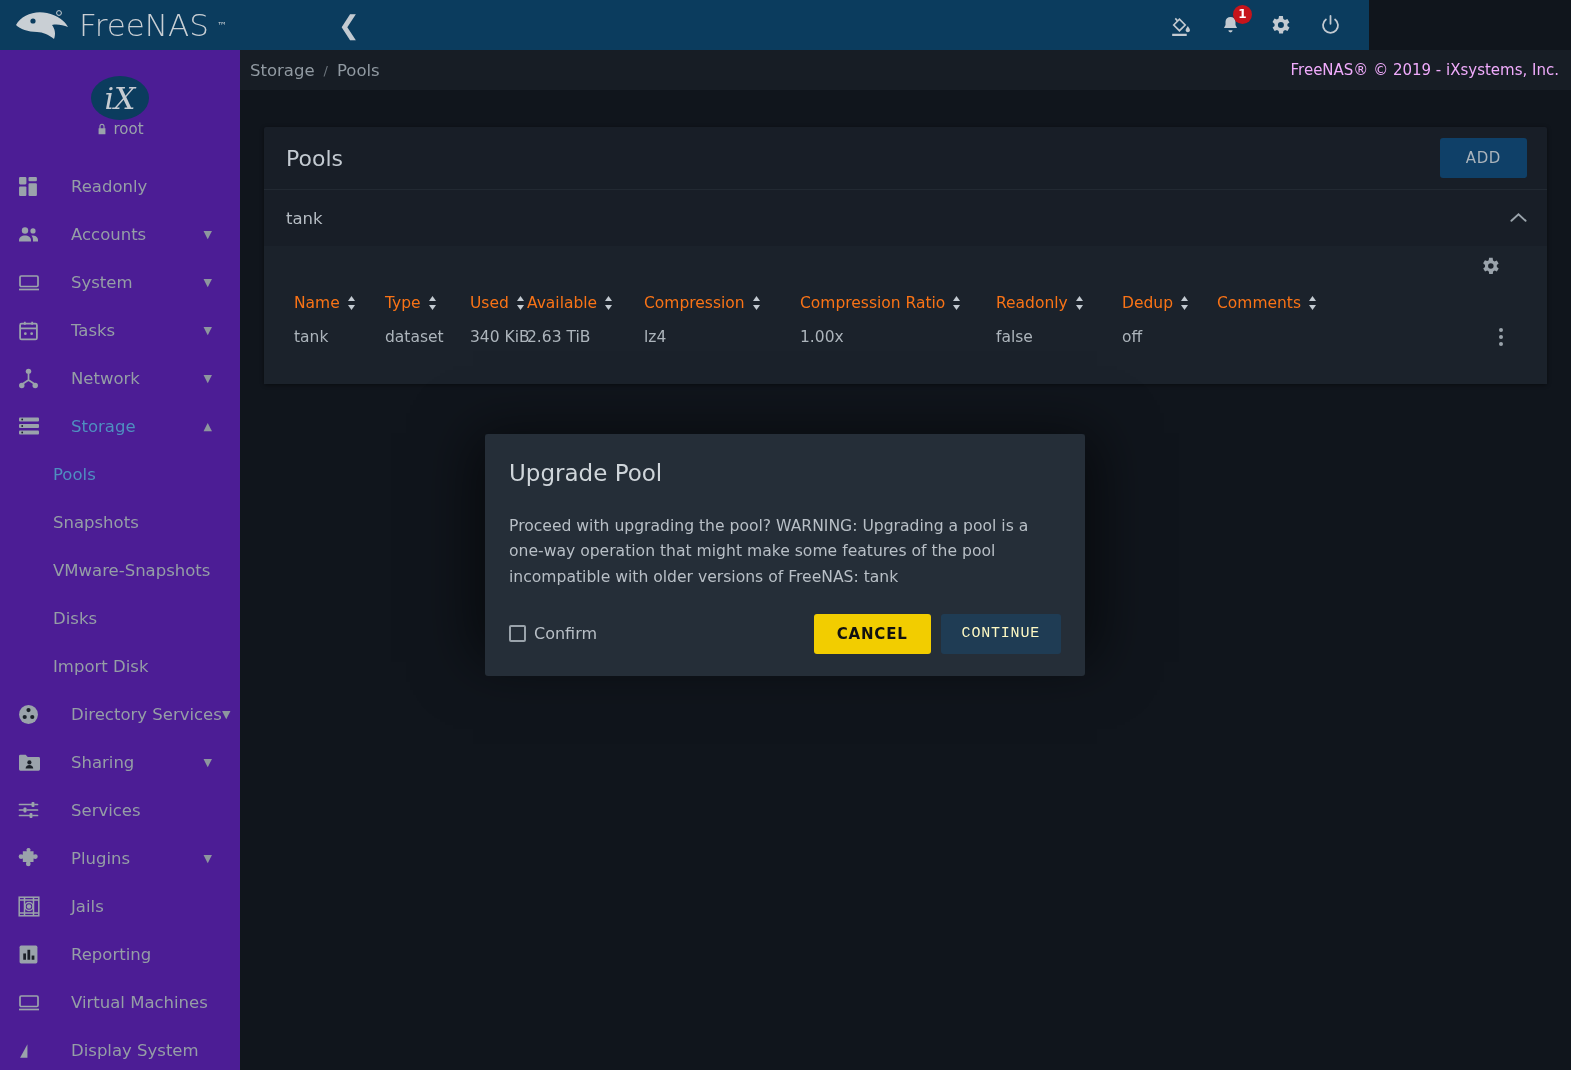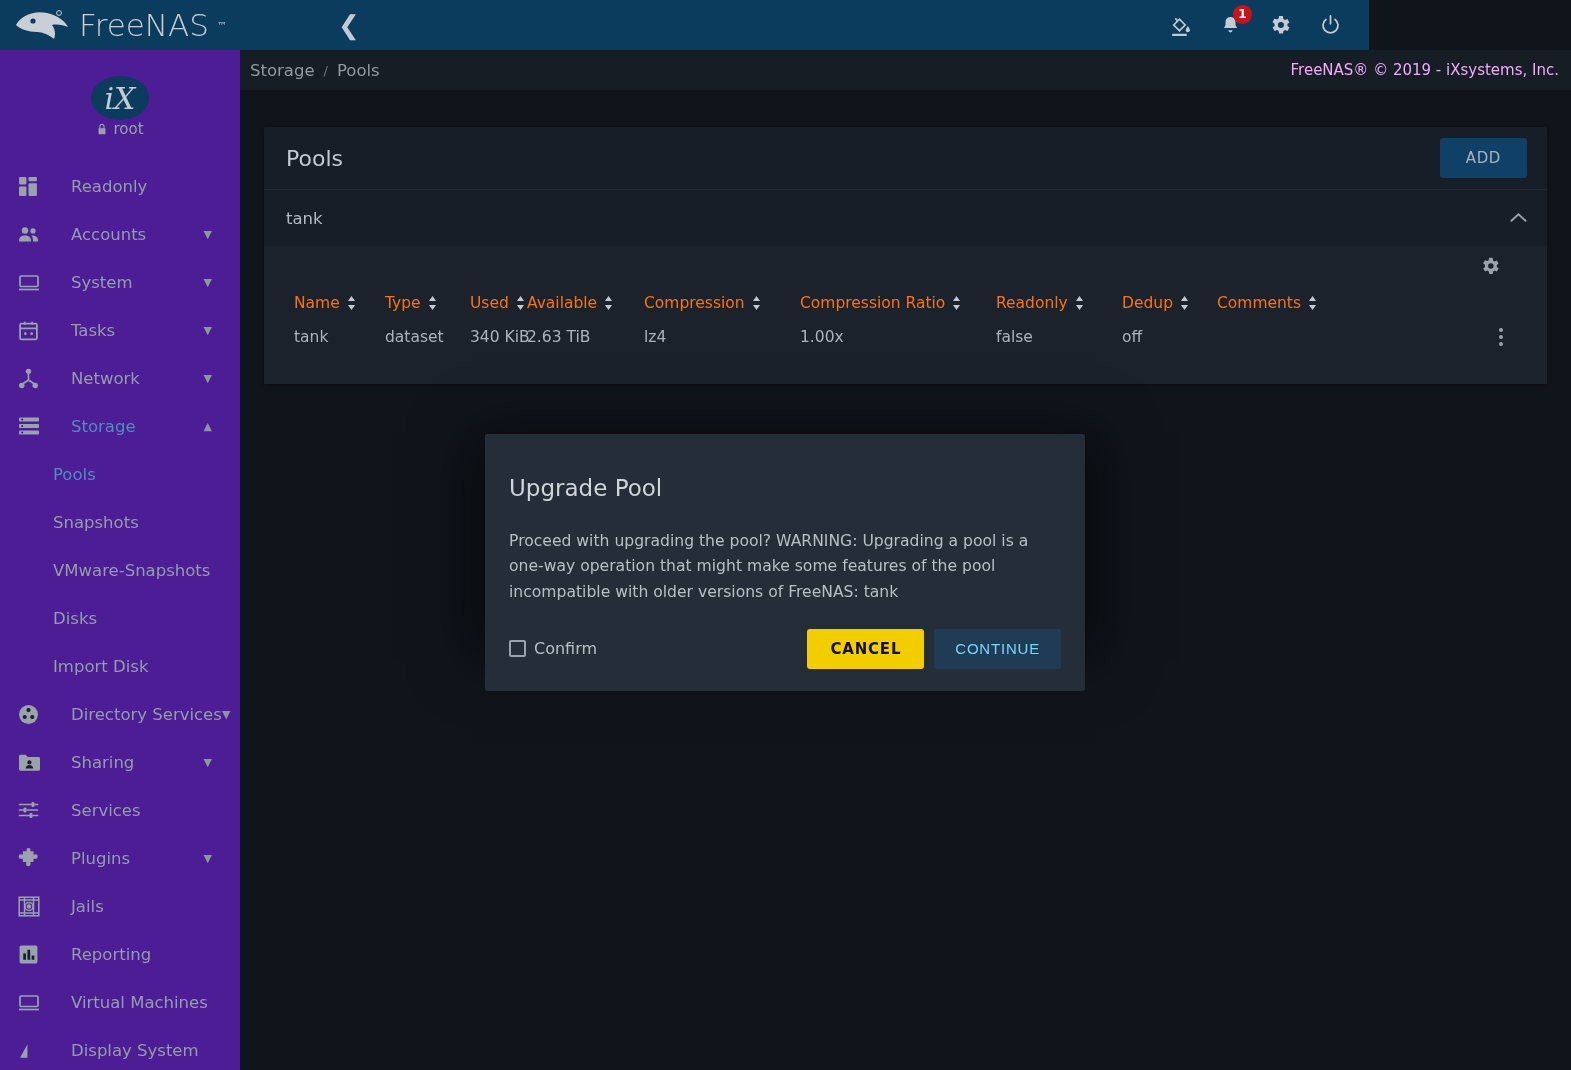--- a/index.html
+++ b/index.html
@@ -116,36 +116,36 @@
   .kebab { margin-left: auto; margin-right: 44px; display: flex; flex-direction: column; gap: 3px; cursor: pointer; }
   .kebab i { width: 4px; height: 4px; border-radius: 50%; background: #9aa3ab; display: block; }
 
   
   .modal-shadow {
     position: absolute; top: 434px; left: 485px; width: 600px; height: 205px;
     box-shadow: 0 11px 55px 12px rgba(0,0,0,0.55); pointer-events: none;
   }
   .modal {
     position: absolute; top: 434px; left: 485px; width: 600px;
-    background: #252e38; border-radius: 3px; padding: 41px 24px 22px;
+    background: #252e38; border-radius: 3px; padding: 26px 24px 22px;
   }
   .modal-title { font-size: 23px; color: #cfd5da; font-weight: 400; margin-bottom: 28px; }
   .modal-body { font-size: 15.6px; line-height: 1.62; color: #b8bfc6; }
   .modal-actions { display: flex; align-items: center; margin-top: 24px; }
   .confirm-wrap { display: flex; align-items: center; gap: 8px; cursor: pointer; }
   .cbox { width: 17px; height: 17px; border: 2px solid #9aa3ab; border-radius: 2px; display: block; }
   .confirm-label { font-size: 16px; color: #b8bfc6; }
   .btn-row { margin-left: auto; display: flex; gap: 10px; }
   .btn-cancel {
     background: #f2cd00; color: #111; border: none; font-size: 15px; letter-spacing: 0.8px;
     padding: 11px 23px; border-radius: 3px; cursor: pointer; font-weight: bold; font-family: inherit;
   }
   .btn-continue {
-    background: #1f3c54; color: #7dd3fc; border: none; font-size: 15px; letter-spacing: 0.8px;
-    padding: 11px 21px; border-radius: 3px; cursor: not-allowed; font-family: Liberation Sans, sans-serif;
+    background: #1f3c54; color: #fef9c3; border: none; font-size: 15px; letter-spacing: 0.8px;
+    padding: 11px 21px; border-radius: 3px; cursor: not-allowed; font-family: Liberation Mono, monospace;
   }
 </style>
 </head>
 <body>
 
 <div class="app">
 
   <div class="topbar">
     <div class="logo-zone">
       <svg class="logo-mark" width="58" height="34" viewBox="0 0 58 34">

